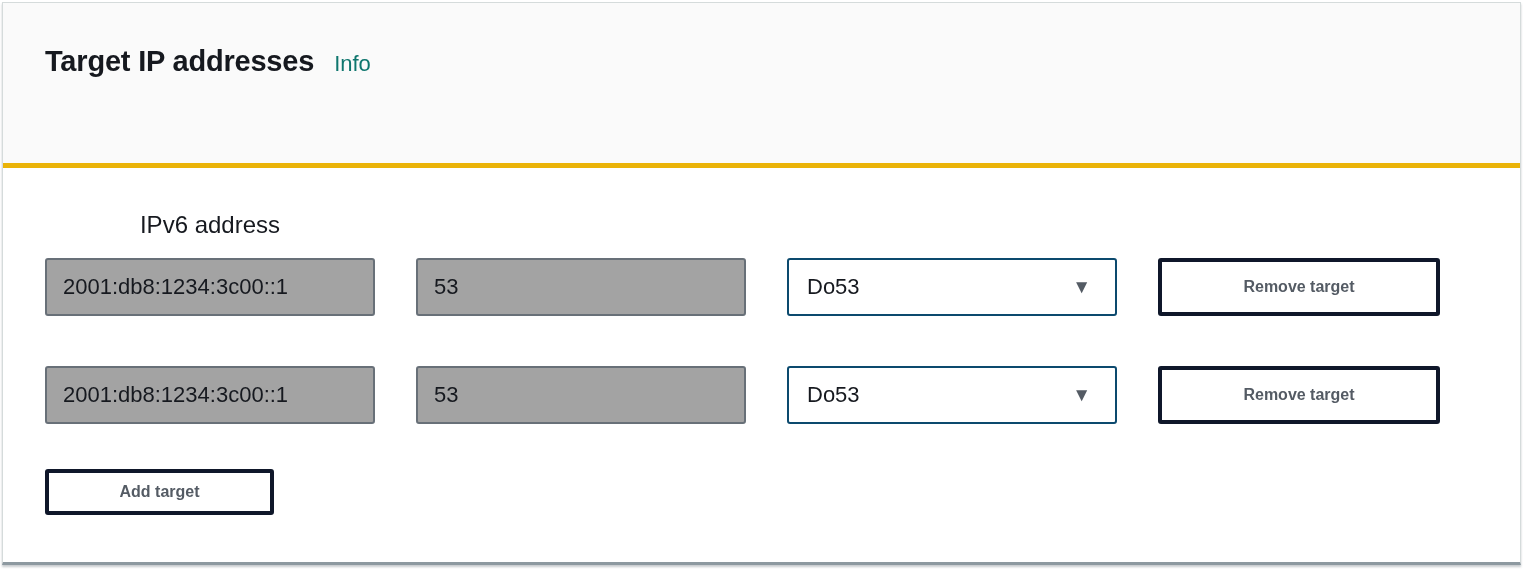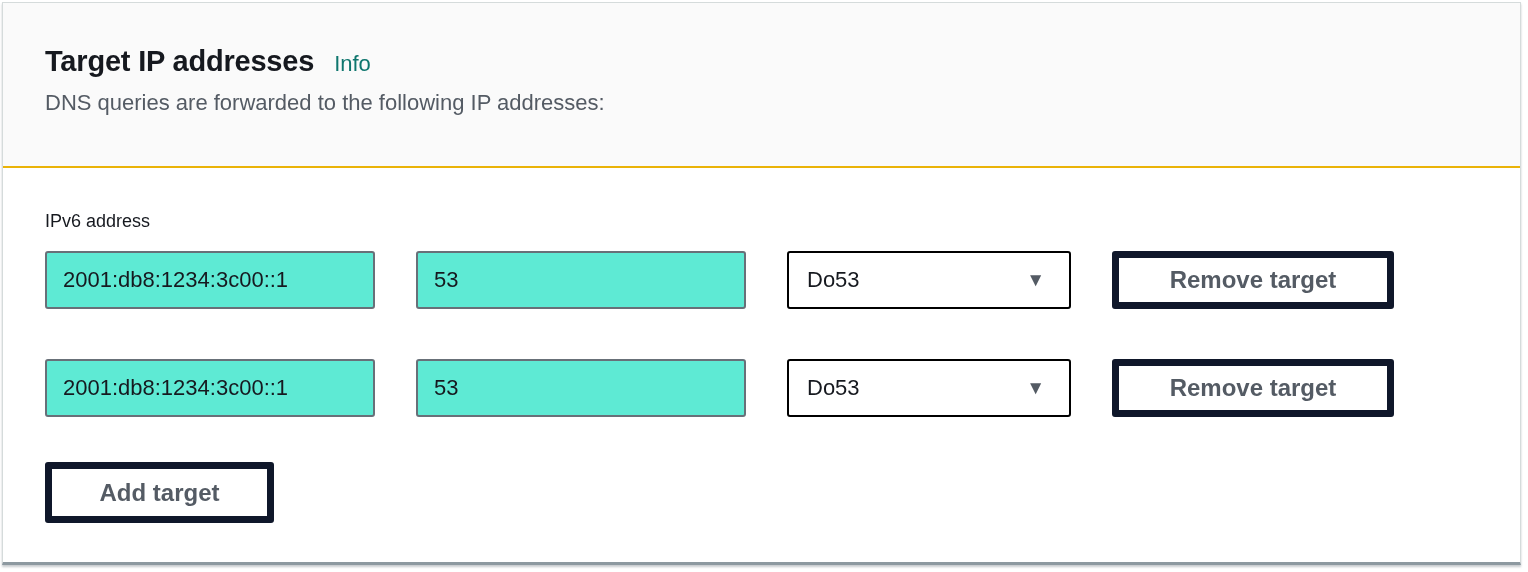--- a/index.html
+++ b/index.html
@@ -18,21 +18,21 @@
     top: 2px;
     width: 1519px;
     height: 563px;
     background: #ffffff;
     border: 1px solid #d5dbdb;
     border-bottom: 3px solid #8d99a0;
     box-shadow: 0 2px 2px 0 rgba(130,140,146,0.45);
   }
   .card-header {
     background: #fafafa;
-    border-bottom: 2px solid #eab308;
+    border-bottom: 5px solid #eab308;
     height: 165px;
     padding: 42px 44px 0 42px;
   }
   .title-row {
     display: flex;
     align-items: baseline;
   }
   .panel-title {
     font-size: 29px;
     font-weight: bold;
@@ -52,101 +52,101 @@
     color: #545b64;
   }
   .card-body {
     padding: 43px 44px 0 42px;
   }
   .labels-row {
     display: flex;
     margin-bottom: 19px;
   }
   .col-label {
-    font-size: 18px;
+    font-size: 24px;
     color: #16191f;
     width: 330px;
     margin-right: 41px;
     white-space: nowrap;
+    text-align: center;
   }
   .target-row {
     display: flex;
     margin-bottom: 50px;
   }
   .text-input {
     width: 330px;
     height: 58px;
     margin-right: 41px;
     border: 2px solid #687078;
     border-radius: 3px;
     padding: 0 16px;
     font-size: 22px;
     color: #16191f;
     font-family: "Liberation Sans", "DejaVu Sans", sans-serif;
-    background: #5eead4;
+    background: #a3a3a3;
     outline: none;
   }
   .dropdown {
     position: relative;
-    width: 284px;
+    width: 330px;
     height: 58px;
     margin-right: 41px;
-    border: 2px solid #000000;
+    border: 2px solid #0c4a6e;
     border-radius: 3px;
     background: #ffffff;
     display: flex;
     align-items: center;
     padding: 0 18px;
     font-size: 22px;
     color: #16191f;
     cursor: pointer;
   }
   .dropdown-arrow {
     position: absolute;
     right: 24px;
     top: 50%;
     transform: translateY(-52%);
     font-size: 19px;
     color: #545b64;
     pointer-events: none;
   }
   .btn {
     background: #ffffff;
-    border: 7px solid #0f172a;
+    border: 4px solid #0f172a;
     border-radius: 3px;
     color: #545b64;
     font-weight: bold;
-    font-size: 24px;
+    font-size: 16px;
     font-family: "Liberation Sans", "DejaVu Sans", sans-serif;
     display: flex;
     align-items: center;
     justify-content: center;
     cursor: pointer;
   }
   .btn-remove {
     width: 282px;
     height: 58px;
   }
   .btn-add {
     width: 229px;
-    height: 61px;
+    height: 46px;
     margin-top: -5px;
   }
 </style>
 </head>
 <body>
 
 <div class="card">
 
   <div class="card-header">
     <div class="title-row">
       <span class="panel-title">Target IP addresses</span>
       <a class="info-link" href="#">Info</a>
     </div>
-    <div class="panel-desc">DNS queries are forwarded to the following IP addresses:</div>
   </div>
 
   <div class="card-body">
 
     <div class="labels-row">
       <div class="col-label">IPv6 address</div>
     </div>
 
     <div class="target-row">
       <input class="text-input" type="text" value="2001:db8:1234:3c00::1" style="">

